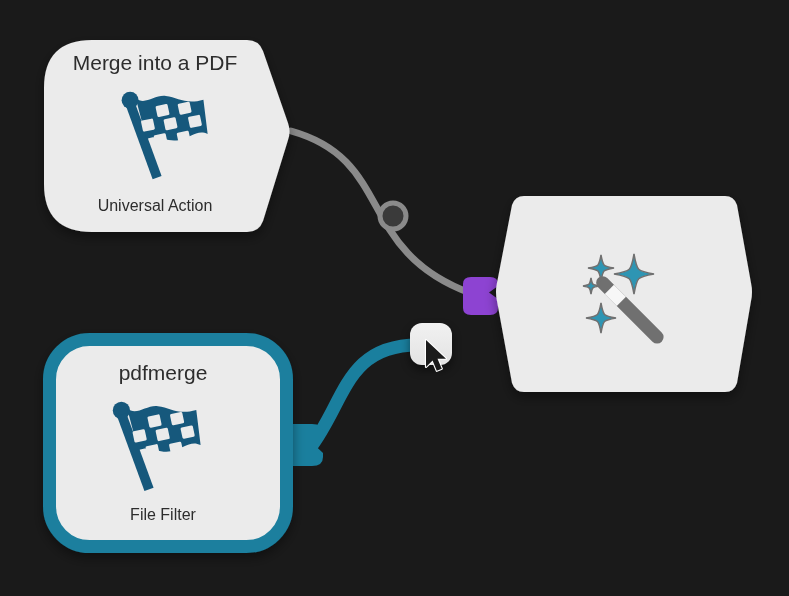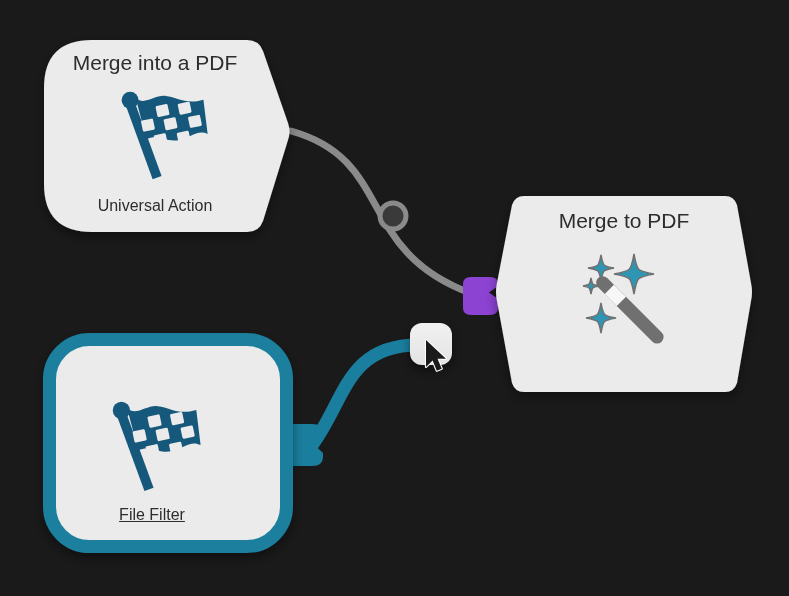--- a/index.html
+++ b/index.html
@@ -86,23 +86,23 @@
         <path transform="translate(634 274) scale(20)" stroke-width="0.075" d="M0 -1 C0.15 -0.15 0.15 -0.15 1 0 C0.15 0.15 0.15 0.15 0 1 C-0.15 0.15 -0.15 0.15 -1 0 C-0.15 -0.15 -0.15 -0.15 0 -1 Z"></path>
         <path transform="translate(591 286) scale(8)" stroke-width="0.19" d="M0 -1 C0.15 -0.15 0.15 -0.15 1 0 C0.15 0.15 0.15 0.15 0 1 C-0.15 0.15 -0.15 0.15 -1 0 C-0.15 -0.15 -0.15 -0.15 0 -1 Z"></path>
         <path transform="translate(601 318) scale(15)" stroke-width="0.1" d="M0 -1 C0.15 -0.15 0.15 -0.15 1 0 C0.15 0.15 0.15 0.15 0 1 C-0.15 0.15 -0.15 0.15 -1 0 C-0.15 -0.15 -0.15 -0.15 0 -1 Z"></path>
       </g>
     </g>
   </svg>
 
   <div class="node-text node-title" style="left:30px;top:51px;width:250px;">Merge into a PDF</div>
   <div class="node-text node-label" style="left:30px;top:197px;width:250px;">Universal Action</div>
 
-  <div class="node-text node-title" style="left:495px;top:209px;width:258px;">Merge to PDF</div>
 
-  <div class="node-text node-label" style="left:32px;top:506px;width:240px;text-decoration:underline;">File Filter</div>
+  <div class="node-text node-title" style="left:43px;top:361px;width:240px;">pdfmerge</div>
+  <div class="node-text node-label" style="left:43px;top:506px;width:240px;">File Filter</div>
 
   <div class="drag-square"></div>
 
   <svg class="cursor-svg" width="26" height="38" viewBox="0 0 26 38">
     <path d="M4 2 L4 29 L10.6 22.6 L14.8 32.8 L19.8 30.7 L15.5 20.7 L24 20.7 Z" fill="#1b1b1b" stroke="#ffffff" stroke-width="2.2" paint-order="stroke" stroke-linejoin="round"></path>
   </svg>
 
 </div>
 
 </body></html>

